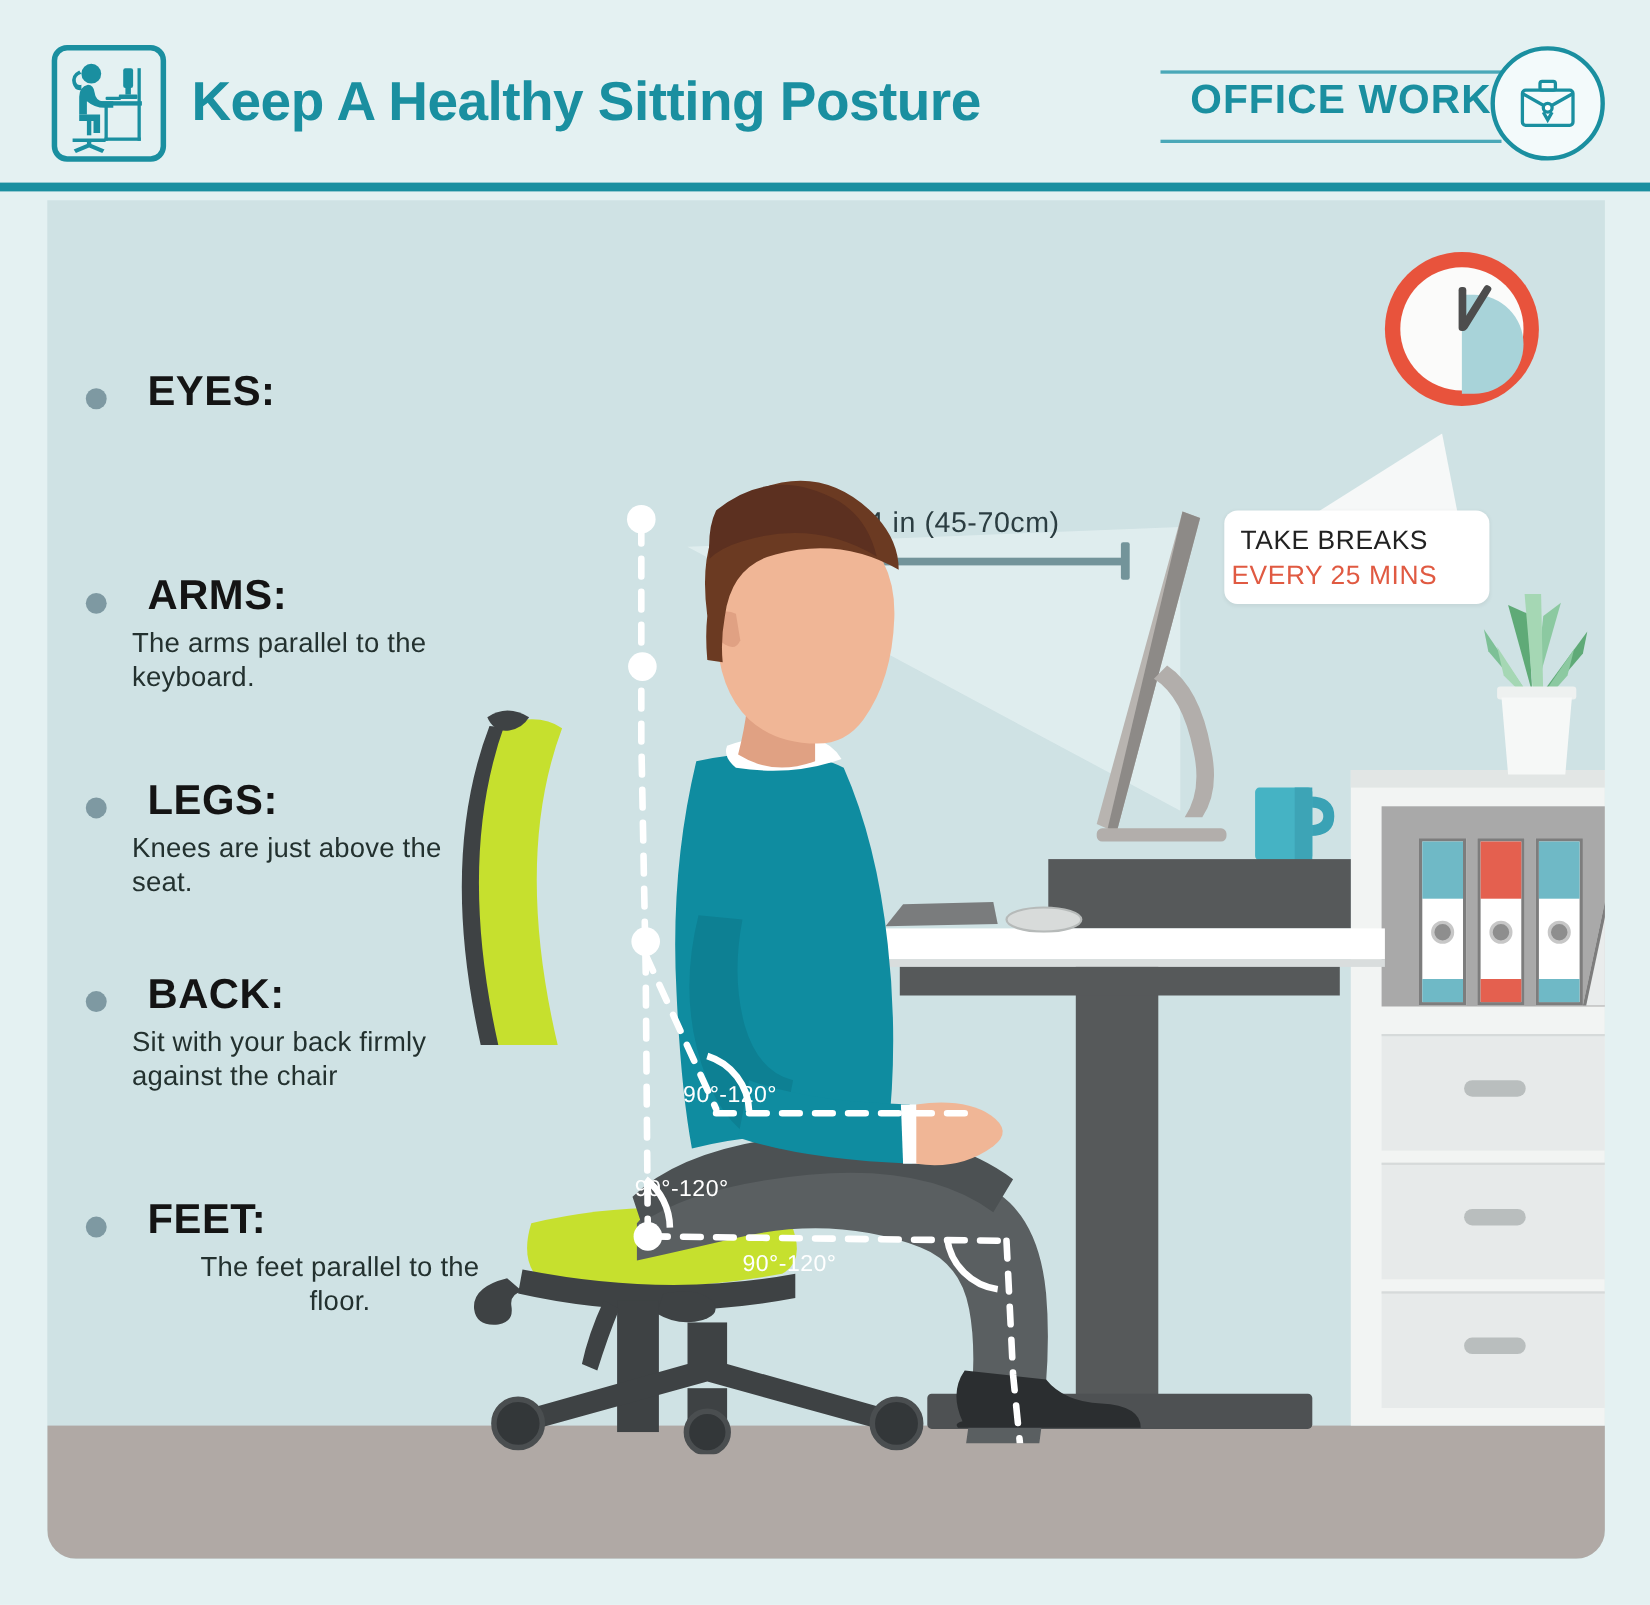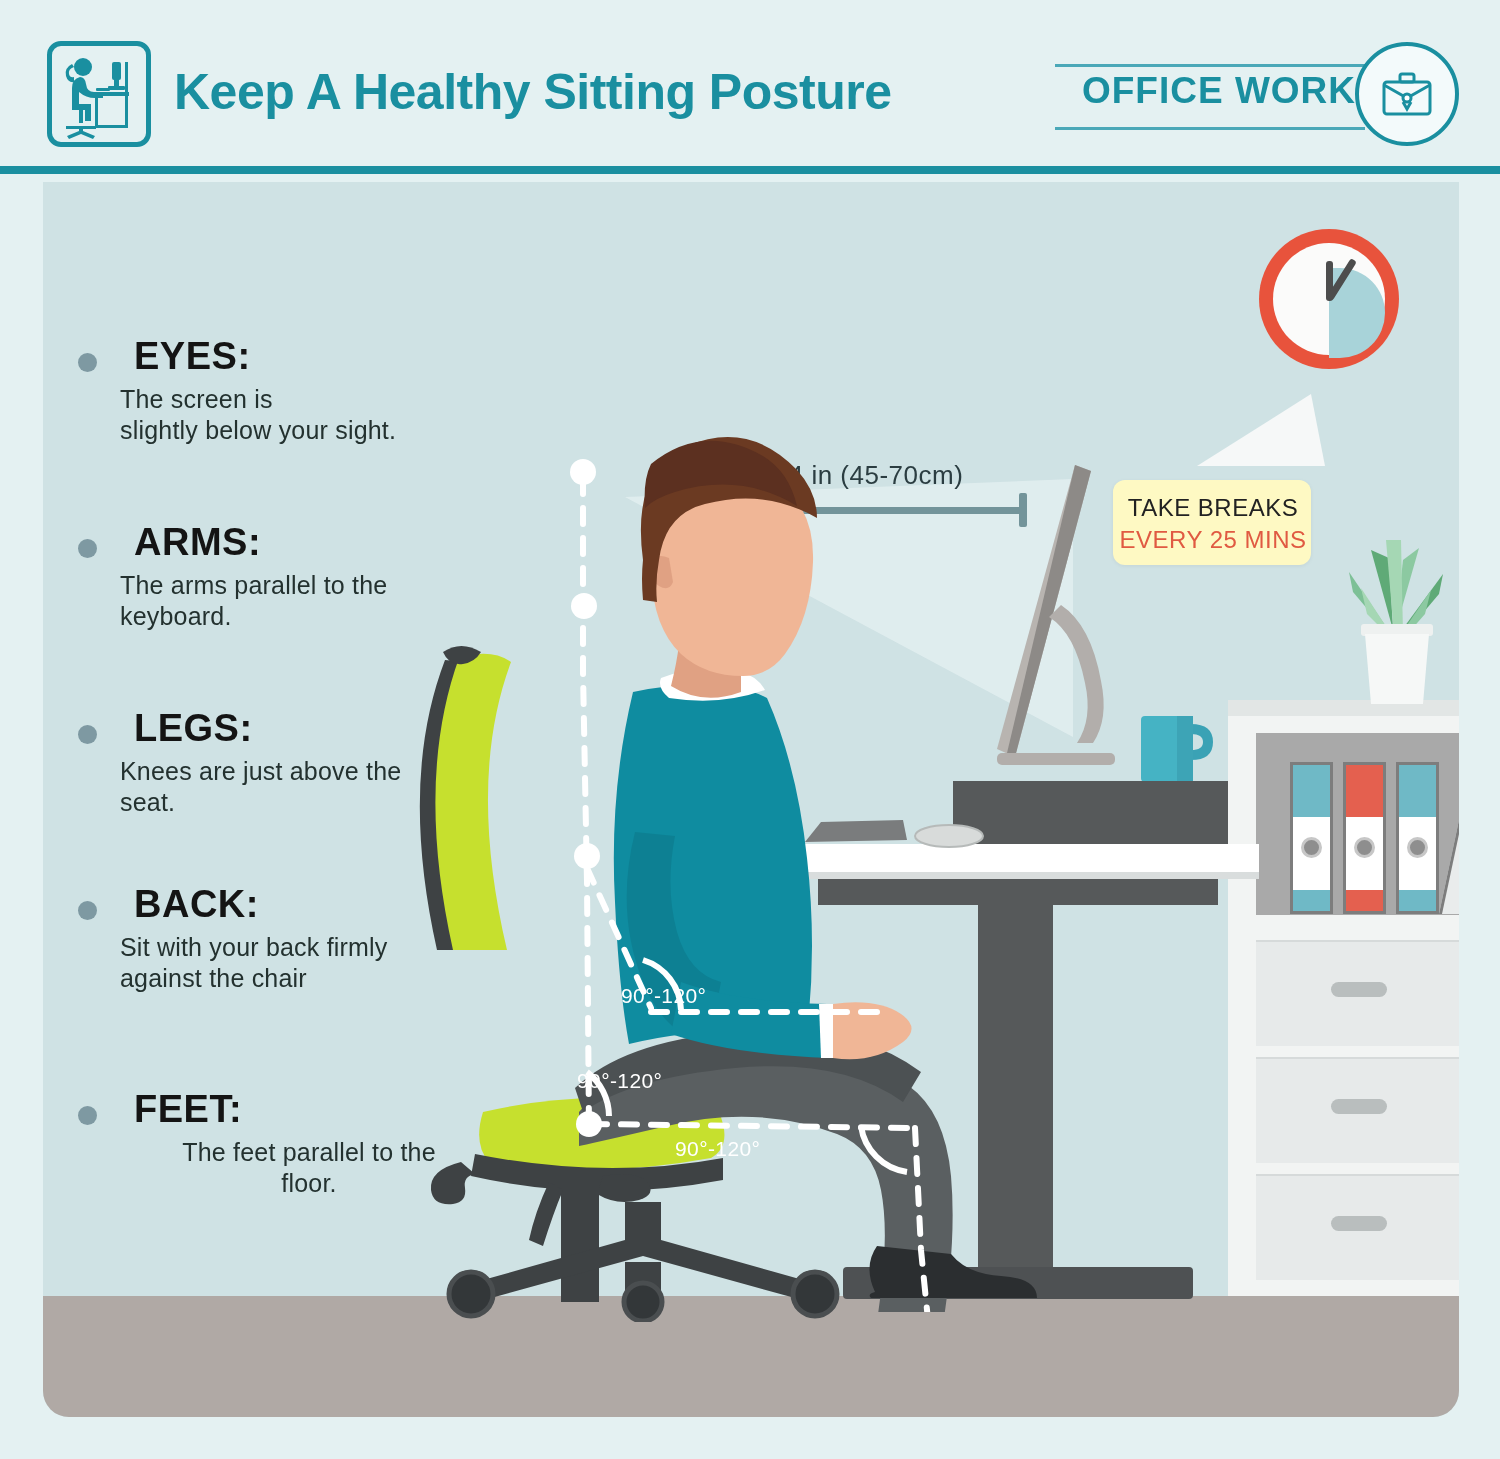--- a/index.html
+++ b/index.html
@@ -41,22 +41,22 @@
     line-height:1.22;letter-spacing:0.2px;}
 
   
   .measure{position:absolute;left:614px;top:278px;width:370px;height:60px;}
   .measure-label{position:absolute;left:0;top:0;width:370px;text-align:center;
     font-size:26px;color:#2b3d41;letter-spacing:0.5px;white-space:nowrap;}
   .measure-line{position:absolute;left:4px;top:47px;width:362px;height:7px;background:#73949a;}
   .measure-cap{position:absolute;top:33px;width:8px;height:34px;background:#73949a;border-radius:2px;}
 
   
-  .callout{position:absolute;left:1070px;top:298px;width:198px;height:85px;
-    background:#fef9c3;border-radius:12px;box-shadow:0 1px 4px rgba(0,0,0,.06);}
+  .callout{position:absolute;left:1070px;top:282px;width:241px;height:85px;
+    background:#ffffff;border-radius:12px;box-shadow:0 1px 4px rgba(0,0,0,.06);}
   .callout .l1{position:absolute;left:0;top:14px;width:200px;text-align:center;
     font-size:24px;color:#222;letter-spacing:.5px;}
   .callout .l2{position:absolute;left:0;top:46px;width:200px;text-align:center;
     font-size:24px;color:#e05a42;letter-spacing:.5px;font-weight:500;}
 
   
   .clock{position:absolute;left:1216px;top:47px;width:140px;height:140px;border-radius:50%;
     background:#e8533c;}
   .clock-face{position:absolute;left:14px;top:14px;width:112px;height:112px;border-radius:50%;
     background:#fbfbfa;}
@@ -346,22 +346,20 @@
       </svg>
     </div>
 
     <div class="anglelab" style="left:578px;top:802px;">90°-120°</div>
     <div class="anglelab" style="left:534px;top:887px;">90°-120°</div>
     <div class="anglelab" style="left:632px;top:955px;">90°-120°</div>
 
     <div class="tip" style="top:155px;">
       <div class="bullet"></div>
       <div class="head">EYES:</div>
-      <div class="body" style="white-space:pre-line;">The screen is
-slightly below your sight.</div>
     </div>
 
     <div class="tip" style="top:341px;">
       <div class="bullet"></div>
       <div class="head">ARMS:</div>
       <div class="body" style="white-space:pre-line;">The arms parallel to the
 keyboard.</div>
     </div>
 
     <div class="tip" style="top:527px;">

